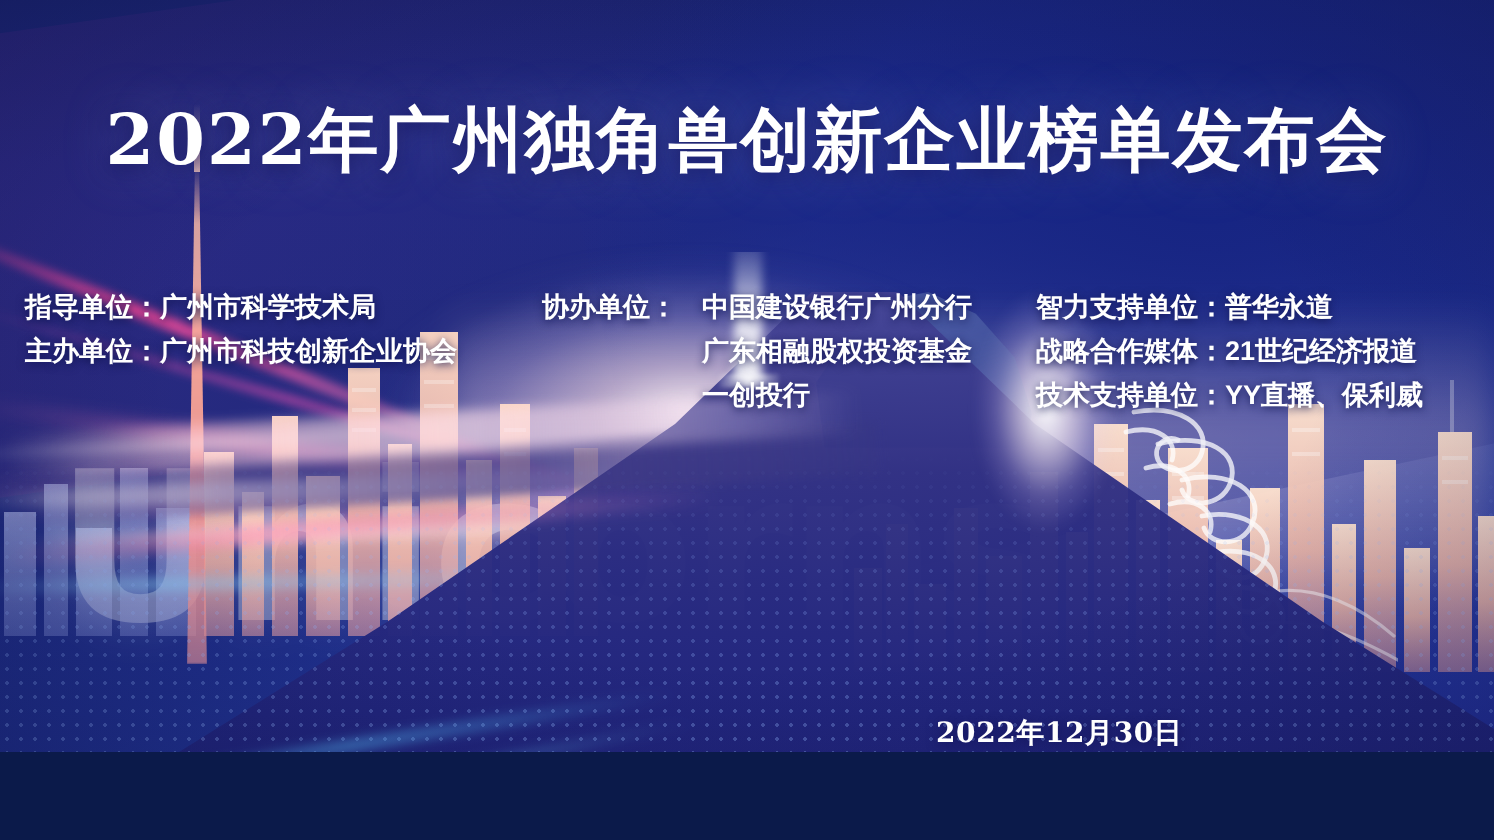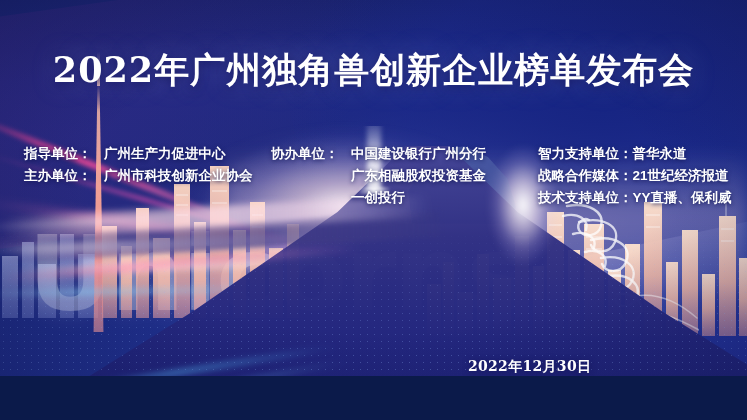--- a/index.html
+++ b/index.html
@@ -200,23 +200,23 @@
     font-size:35px;
     letter-spacing:1px;
     color:#ffffff;
     text-shadow:0 2px 10px rgba(20,20,90,0.85), 0 0 26px rgba(170,190,255,0.35);
     white-space:nowrap;
   }
 
   .orgs{position:absolute; left:0; right:0; top:143px; height:70px;}
 
   .col{position:absolute; top:0;}
-  .col-1{left:24px;}
+  .col-1{left:0;text-align:right;}
   .col-2{left:271px;}
-  .col-3{left:518px;margin-left:20px;}
+  .col-3{left:518px;}
 
   .line{
     display:flex;
     font-size:13.5px;
     font-weight:bold;
     color:#ffffff;
     line-height:22px;
     white-space:nowrap;
     text-shadow:0 1px 4px rgba(15,20,80,0.9);
   }
@@ -390,21 +390,21 @@
 
   <div class="content">
 
     <div class="title">2022年广州独角兽创新企业榜单发布会</div>
 
     <div class="orgs">
 
       <div class="col col-1">
         <div class="line">
           <span class="lbl pad-1">指导单位：</span>
-          <span class="val">广州生产力促进中心</span>
+          <span class="val">广州市科学技术局</span>
         </div>
         <div class="line">
           <span class="lbl pad-1">主办单位：</span>
           <span class="val">广州市科技创新企业协会</span>
         </div>
       </div>
 
       <div class="col col-2">
         <div class="line">
           <span class="lbl pad-2">协办单位：</span>

